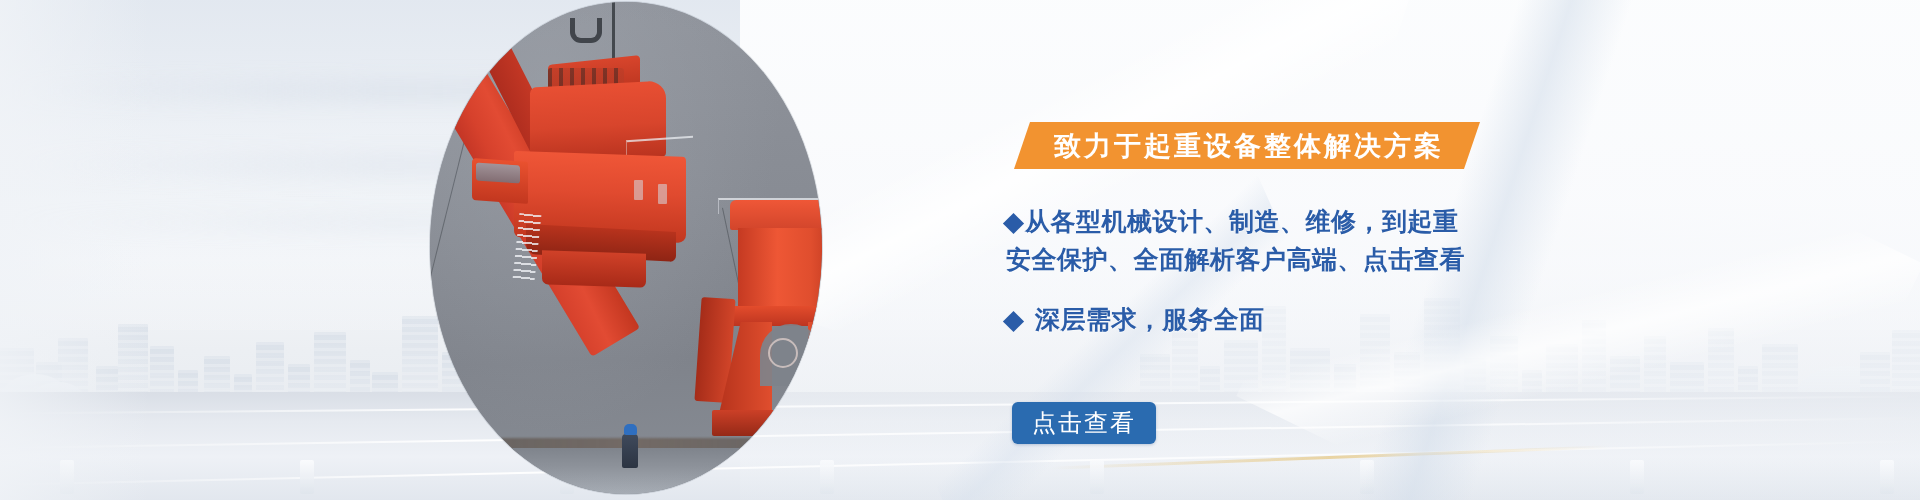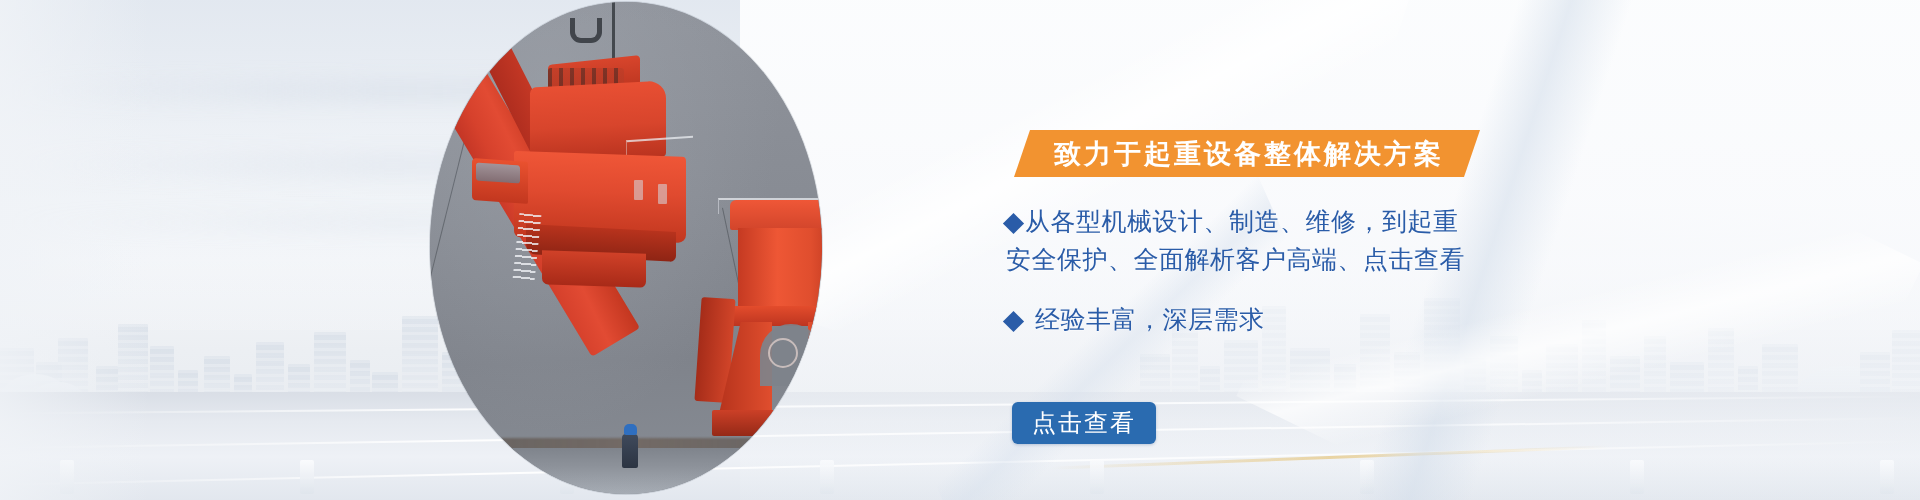--- a/index.html
+++ b/index.html
@@ -276,35 +276,35 @@
   .content{position:absolute;left:1020px;top:0;width:860px;height:500px;}
 
   .title{
     position:absolute;left:5px;top:60px;
     font-size:54px;line-height:1.05;letter-spacing:6px;
     color:#2a5ca8;font-weight:400;white-space:nowrap;
     text-shadow:0 1px 0 rgba(255,255,255,.6);
   }
 
   .tagline-wrap{
-    position:absolute;left:-6px;top:130px;
+    position:absolute;left:-6px;top:122px;
     height:53px;
   }
   .tagline{
     position:relative;display:flex;align-items:center;
     height:47px;padding:0 36px 0 40px;
     background:#f29330;
     clip-path:polygon(16px 0,100% 0,calc(100% - 16px) 100%,0 100%);
     color:#ffffff;font-size:27px;letter-spacing:3px;font-weight:600;
     white-space:nowrap;
   }
 
   .bullets{position:absolute;left:-14px;top:202px;width:820px;}
   .bullet-block{
-    color:#2a5ca8;font-weight:400;font-size:25px;line-height:38px;
+    color:#2a5ca8;font-weight:700;font-size:25px;line-height:38px;
     letter-spacing:.5px;white-space:nowrap;
     text-shadow:0 1px 0 rgba(255,255,255,.5);
   }
   .bullet-block.second{margin-top:22px;}
   .diamond{
     display:inline-block;width:15px;height:15px;
     background:#2a5ca8;transform:rotate(45deg);
     margin-right:4px;position:relative;top:1px;
   }
   .diamond.spaced{margin-right:14px;}
@@ -457,21 +457,21 @@
     </div>
 
     <div class="bullets">
 
       <div class="bullet-block">
         <span class="diamond"></span><span>从各型机械设计、制造、维修，到起重</span><br>
         <span>安全保护、全面解析客户高端、点击查看</span>
       </div>
 
       <div class="bullet-block second">
-        <span class="diamond spaced"></span><span>经验丰富，深层需求</span>
+        <span class="diamond spaced"></span><span>深层需求，服务全面</span>
       </div>
 
     </div>
 
     <button class="cta">点击查看</button>
 
   </div>
 </div>
 
 </body></html>

